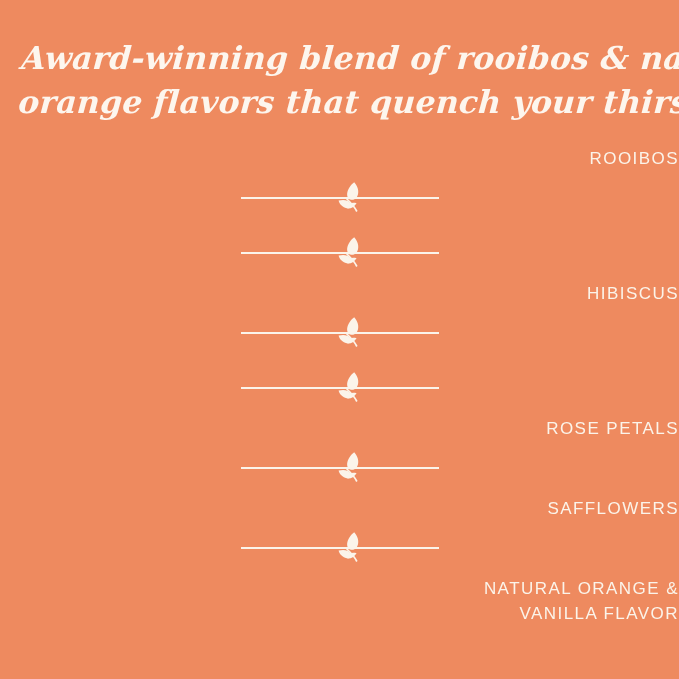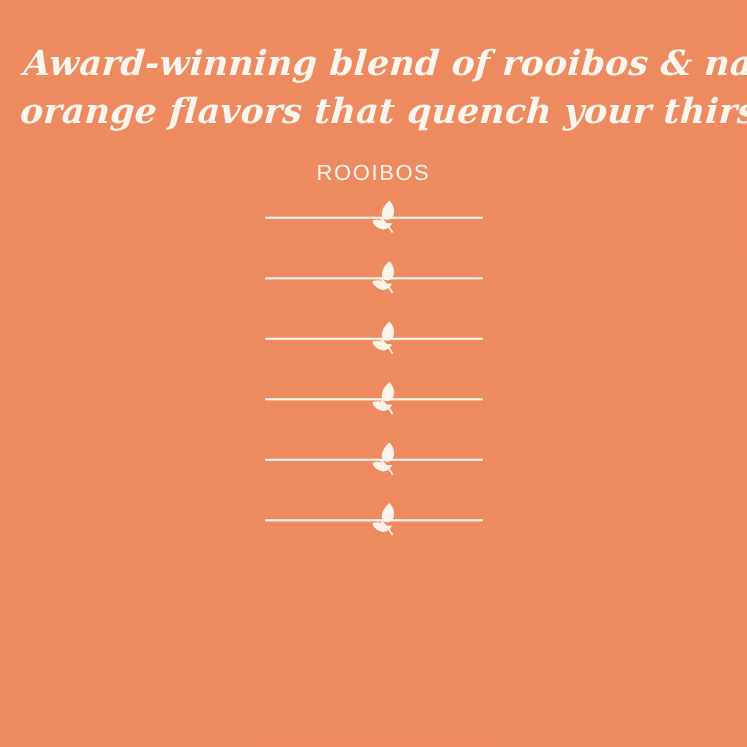--- a/index.html
+++ b/index.html
@@ -49,25 +49,25 @@
   .ingredients {
     margin-top: 22px;
     width: 100%;
     display: flex;
     flex-direction: column;
     align-items: center;
   }
 
   .ingredient {
     width: 100%;
-    text-align: center;
+    text-align: right;
     color: #fbf4ea;
     font-family: "Liberation Sans", sans-serif;
     font-weight: 400;
-    font-size: 20px;
+    font-size: 17px;
     letter-spacing: 1.45px;
     line-height: 25px;
     text-transform: uppercase;
     white-space: pre-line;
   }
 
   
   .divider {
     position: relative;
     width: 198px;
@@ -131,67 +131,72 @@
       <span class="sprig">
         <svg viewBox="0 0 42 40" xmlns="http://www.w3.org/2000/svg">
           <path d="M22.2 4.2 C26.8 9.4 27.4 15.6 24.6 19.4 C22.4 22.3 18.6 22.6 16.6 20.4 C14.3 17.9 14.9 13.1 17.4 9.4 C19.0 7.0 20.7 5.3 22.2 4.2 Z" fill="#fbf4ea"></path>
           <path d="M6.6 22.6 C11.6 21.0 16.3 22.2 18.4 24.9 C20.0 26.9 19.4 29.3 17.2 30.0 C14.6 30.9 11.0 29.3 8.5 26.6 C7.5 25.5 6.9 24.0 6.6 22.6 Z" fill="#fbf4ea"></path>
           <path d="M24.6 25.2 C22.2 28.8 19.0 30.8 16.2 30.6 C14.0 30.4 13.1 28.7 14.4 27.2 C16.0 25.3 19.6 24.4 23.0 24.8 C23.6 24.9 24.1 25.0 24.6 25.2 Z" fill="#fbf4ea"></path>
           <path d="M15.0 20.0 C17.6 22.4 20.0 25.0 22.0 27.6 C23.6 29.7 24.8 31.6 25.6 33.1 L24.1 33.9 C23.3 32.4 22.2 30.6 20.7 28.6 C18.8 26.1 16.5 23.6 14.0 21.3 Z" fill="#fbf4ea"></path>
         </svg>
       </span>
     </div>
 
-
-    <div class="divider">
-      <span class="rule"></span>
-      <span class="sprig">
-        <svg viewBox="0 0 42 40" xmlns="http://www.w3.org/2000/svg">
-          <path d="M22.2 4.2 C26.8 9.4 27.4 15.6 24.6 19.4 C22.4 22.3 18.6 22.6 16.6 20.4 C14.3 17.9 14.9 13.1 17.4 9.4 C19.0 7.0 20.7 5.3 22.2 4.2 Z" fill="#fbf4ea"></path>
-          <path d="M6.6 22.6 C11.6 21.0 16.3 22.2 18.4 24.9 C20.0 26.9 19.4 29.3 17.2 30.0 C14.6 30.9 11.0 29.3 8.5 26.6 C7.5 25.5 6.9 24.0 6.6 22.6 Z" fill="#fbf4ea"></path>
-          <path d="M24.6 25.2 C22.2 28.8 19.0 30.8 16.2 30.6 C14.0 30.4 13.1 28.7 14.4 27.2 C16.0 25.3 19.6 24.4 23.0 24.8 C23.6 24.9 24.1 25.0 24.6 25.2 Z" fill="#fbf4ea"></path>
-          <path d="M15.0 20.0 C17.6 22.4 20.0 25.0 22.0 27.6 C23.6 29.7 24.8 31.6 25.6 33.1 L24.1 33.9 C23.3 32.4 22.2 30.6 20.7 28.6 C18.8 26.1 16.5 23.6 14.0 21.3 Z" fill="#fbf4ea"></path>
-        </svg>
-      </span>
-    </div>
-
-
-    <div class="divider">
-      <span class="rule"></span>
-      <span class="sprig">
-        <svg viewBox="0 0 42 40" xmlns="http://www.w3.org/2000/svg">
-          <path d="M22.2 4.2 C26.8 9.4 27.4 15.6 24.6 19.4 C22.4 22.3 18.6 22.6 16.6 20.4 C14.3 17.9 14.9 13.1 17.4 9.4 C19.0 7.0 20.7 5.3 22.2 4.2 Z" fill="#fbf4ea"></path>
-          <path d="M6.6 22.6 C11.6 21.0 16.3 22.2 18.4 24.9 C20.0 26.9 19.4 29.3 17.2 30.0 C14.6 30.9 11.0 29.3 8.5 26.6 C7.5 25.5 6.9 24.0 6.6 22.6 Z" fill="#fbf4ea"></path>
-          <path d="M24.6 25.2 C22.2 28.8 19.0 30.8 16.2 30.6 C14.0 30.4 13.1 28.7 14.4 27.2 C16.0 25.3 19.6 24.4 23.0 24.8 C23.6 24.9 24.1 25.0 24.6 25.2 Z" fill="#fbf4ea"></path>
-          <path d="M15.0 20.0 C17.6 22.4 20.0 25.0 22.0 27.6 C23.6 29.7 24.8 31.6 25.6 33.1 L24.1 33.9 C23.3 32.4 22.2 30.6 20.7 28.6 C18.8 26.1 16.5 23.6 14.0 21.3 Z" fill="#fbf4ea"></path>
-        </svg>
-      </span>
-    </div>
-
-
-    <div class="divider">
-      <span class="rule"></span>
-      <span class="sprig">
-        <svg viewBox="0 0 42 40" xmlns="http://www.w3.org/2000/svg">
-          <path d="M22.2 4.2 C26.8 9.4 27.4 15.6 24.6 19.4 C22.4 22.3 18.6 22.6 16.6 20.4 C14.3 17.9 14.9 13.1 17.4 9.4 C19.0 7.0 20.7 5.3 22.2 4.2 Z" fill="#fbf4ea"></path>
-          <path d="M6.6 22.6 C11.6 21.0 16.3 22.2 18.4 24.9 C20.0 26.9 19.4 29.3 17.2 30.0 C14.6 30.9 11.0 29.3 8.5 26.6 C7.5 25.5 6.9 24.0 6.6 22.6 Z" fill="#fbf4ea"></path>
-          <path d="M24.6 25.2 C22.2 28.8 19.0 30.8 16.2 30.6 C14.0 30.4 13.1 28.7 14.4 27.2 C16.0 25.3 19.6 24.4 23.0 24.8 C23.6 24.9 24.1 25.0 24.6 25.2 Z" fill="#fbf4ea"></path>
-          <path d="M15.0 20.0 C17.6 22.4 20.0 25.0 22.0 27.6 C23.6 29.7 24.8 31.6 25.6 33.1 L24.1 33.9 C23.3 32.4 22.2 30.6 20.7 28.6 C18.8 26.1 16.5 23.6 14.0 21.3 Z" fill="#fbf4ea"></path>
-        </svg>
-      </span>
-    </div>
-
-
-    <div class="divider">
-      <span class="rule"></span>
-      <span class="sprig">
-        <svg viewBox="0 0 42 40" xmlns="http://www.w3.org/2000/svg">
-          <path d="M22.2 4.2 C26.8 9.4 27.4 15.6 24.6 19.4 C22.4 22.3 18.6 22.6 16.6 20.4 C14.3 17.9 14.9 13.1 17.4 9.4 C19.0 7.0 20.7 5.3 22.2 4.2 Z" fill="#fbf4ea"></path>
-          <path d="M6.6 22.6 C11.6 21.0 16.3 22.2 18.4 24.9 C20.0 26.9 19.4 29.3 17.2 30.0 C14.6 30.9 11.0 29.3 8.5 26.6 C7.5 25.5 6.9 24.0 6.6 22.6 Z" fill="#fbf4ea"></path>
-          <path d="M24.6 25.2 C22.2 28.8 19.0 30.8 16.2 30.6 C14.0 30.4 13.1 28.7 14.4 27.2 C16.0 25.3 19.6 24.4 23.0 24.8 C23.6 24.9 24.1 25.0 24.6 25.2 Z" fill="#fbf4ea"></path>
-          <path d="M15.0 20.0 C17.6 22.4 20.0 25.0 22.0 27.6 C23.6 29.7 24.8 31.6 25.6 33.1 L24.1 33.9 C23.3 32.4 22.2 30.6 20.7 28.6 C18.8 26.1 16.5 23.6 14.0 21.3 Z" fill="#fbf4ea"></path>
-        </svg>
-      </span>
-    </div>
-
+    <div class="ingredient">HIBISCUS</div>
+
+    <div class="divider">
+      <span class="rule"></span>
+      <span class="sprig">
+        <svg viewBox="0 0 42 40" xmlns="http://www.w3.org/2000/svg">
+          <path d="M22.2 4.2 C26.8 9.4 27.4 15.6 24.6 19.4 C22.4 22.3 18.6 22.6 16.6 20.4 C14.3 17.9 14.9 13.1 17.4 9.4 C19.0 7.0 20.7 5.3 22.2 4.2 Z" fill="#fbf4ea"></path>
+          <path d="M6.6 22.6 C11.6 21.0 16.3 22.2 18.4 24.9 C20.0 26.9 19.4 29.3 17.2 30.0 C14.6 30.9 11.0 29.3 8.5 26.6 C7.5 25.5 6.9 24.0 6.6 22.6 Z" fill="#fbf4ea"></path>
+          <path d="M24.6 25.2 C22.2 28.8 19.0 30.8 16.2 30.6 C14.0 30.4 13.1 28.7 14.4 27.2 C16.0 25.3 19.6 24.4 23.0 24.8 C23.6 24.9 24.1 25.0 24.6 25.2 Z" fill="#fbf4ea"></path>
+          <path d="M15.0 20.0 C17.6 22.4 20.0 25.0 22.0 27.6 C23.6 29.7 24.8 31.6 25.6 33.1 L24.1 33.9 C23.3 32.4 22.2 30.6 20.7 28.6 C18.8 26.1 16.5 23.6 14.0 21.3 Z" fill="#fbf4ea"></path>
+        </svg>
+      </span>
+    </div>
+
+
+    <div class="divider">
+      <span class="rule"></span>
+      <span class="sprig">
+        <svg viewBox="0 0 42 40" xmlns="http://www.w3.org/2000/svg">
+          <path d="M22.2 4.2 C26.8 9.4 27.4 15.6 24.6 19.4 C22.4 22.3 18.6 22.6 16.6 20.4 C14.3 17.9 14.9 13.1 17.4 9.4 C19.0 7.0 20.7 5.3 22.2 4.2 Z" fill="#fbf4ea"></path>
+          <path d="M6.6 22.6 C11.6 21.0 16.3 22.2 18.4 24.9 C20.0 26.9 19.4 29.3 17.2 30.0 C14.6 30.9 11.0 29.3 8.5 26.6 C7.5 25.5 6.9 24.0 6.6 22.6 Z" fill="#fbf4ea"></path>
+          <path d="M24.6 25.2 C22.2 28.8 19.0 30.8 16.2 30.6 C14.0 30.4 13.1 28.7 14.4 27.2 C16.0 25.3 19.6 24.4 23.0 24.8 C23.6 24.9 24.1 25.0 24.6 25.2 Z" fill="#fbf4ea"></path>
+          <path d="M15.0 20.0 C17.6 22.4 20.0 25.0 22.0 27.6 C23.6 29.7 24.8 31.6 25.6 33.1 L24.1 33.9 C23.3 32.4 22.2 30.6 20.7 28.6 C18.8 26.1 16.5 23.6 14.0 21.3 Z" fill="#fbf4ea"></path>
+        </svg>
+      </span>
+    </div>
+
+    <div class="ingredient">ROSE PETALS</div>
+
+    <div class="divider">
+      <span class="rule"></span>
+      <span class="sprig">
+        <svg viewBox="0 0 42 40" xmlns="http://www.w3.org/2000/svg">
+          <path d="M22.2 4.2 C26.8 9.4 27.4 15.6 24.6 19.4 C22.4 22.3 18.6 22.6 16.6 20.4 C14.3 17.9 14.9 13.1 17.4 9.4 C19.0 7.0 20.7 5.3 22.2 4.2 Z" fill="#fbf4ea"></path>
+          <path d="M6.6 22.6 C11.6 21.0 16.3 22.2 18.4 24.9 C20.0 26.9 19.4 29.3 17.2 30.0 C14.6 30.9 11.0 29.3 8.5 26.6 C7.5 25.5 6.9 24.0 6.6 22.6 Z" fill="#fbf4ea"></path>
+          <path d="M24.6 25.2 C22.2 28.8 19.0 30.8 16.2 30.6 C14.0 30.4 13.1 28.7 14.4 27.2 C16.0 25.3 19.6 24.4 23.0 24.8 C23.6 24.9 24.1 25.0 24.6 25.2 Z" fill="#fbf4ea"></path>
+          <path d="M15.0 20.0 C17.6 22.4 20.0 25.0 22.0 27.6 C23.6 29.7 24.8 31.6 25.6 33.1 L24.1 33.9 C23.3 32.4 22.2 30.6 20.7 28.6 C18.8 26.1 16.5 23.6 14.0 21.3 Z" fill="#fbf4ea"></path>
+        </svg>
+      </span>
+    </div>
+
+    <div class="ingredient">SAFFLOWERS</div>
+
+    <div class="divider">
+      <span class="rule"></span>
+      <span class="sprig">
+        <svg viewBox="0 0 42 40" xmlns="http://www.w3.org/2000/svg">
+          <path d="M22.2 4.2 C26.8 9.4 27.4 15.6 24.6 19.4 C22.4 22.3 18.6 22.6 16.6 20.4 C14.3 17.9 14.9 13.1 17.4 9.4 C19.0 7.0 20.7 5.3 22.2 4.2 Z" fill="#fbf4ea"></path>
+          <path d="M6.6 22.6 C11.6 21.0 16.3 22.2 18.4 24.9 C20.0 26.9 19.4 29.3 17.2 30.0 C14.6 30.9 11.0 29.3 8.5 26.6 C7.5 25.5 6.9 24.0 6.6 22.6 Z" fill="#fbf4ea"></path>
+          <path d="M24.6 25.2 C22.2 28.8 19.0 30.8 16.2 30.6 C14.0 30.4 13.1 28.7 14.4 27.2 C16.0 25.3 19.6 24.4 23.0 24.8 C23.6 24.9 24.1 25.0 24.6 25.2 Z" fill="#fbf4ea"></path>
+          <path d="M15.0 20.0 C17.6 22.4 20.0 25.0 22.0 27.6 C23.6 29.7 24.8 31.6 25.6 33.1 L24.1 33.9 C23.3 32.4 22.2 30.6 20.7 28.6 C18.8 26.1 16.5 23.6 14.0 21.3 Z" fill="#fbf4ea"></path>
+        </svg>
+      </span>
+    </div>
+
+    <div class="ingredient">NATURAL ORANGE &amp;
+VANILLA FLAVOR</div>
 
   </div>
 </div>
 
 </body></html>

